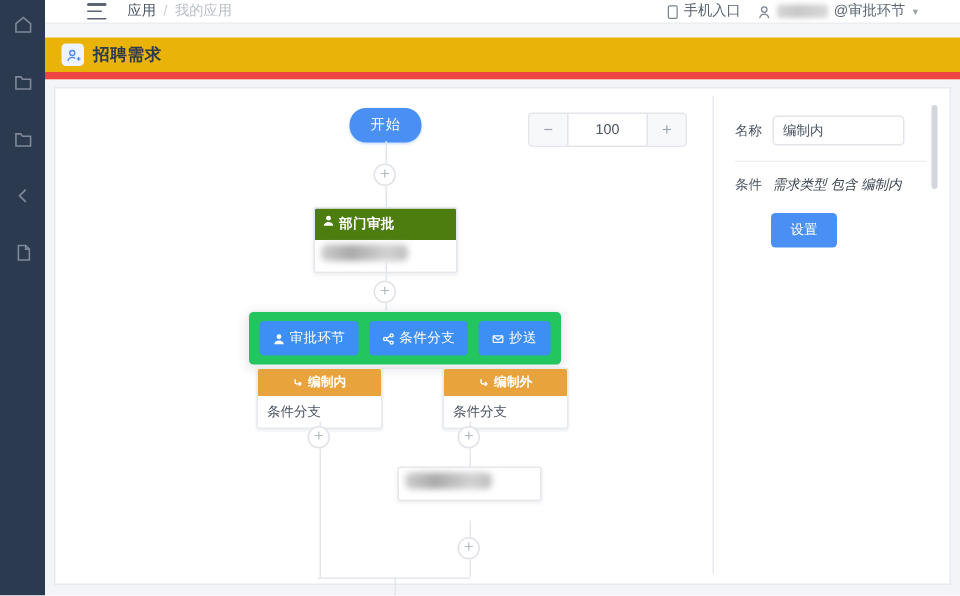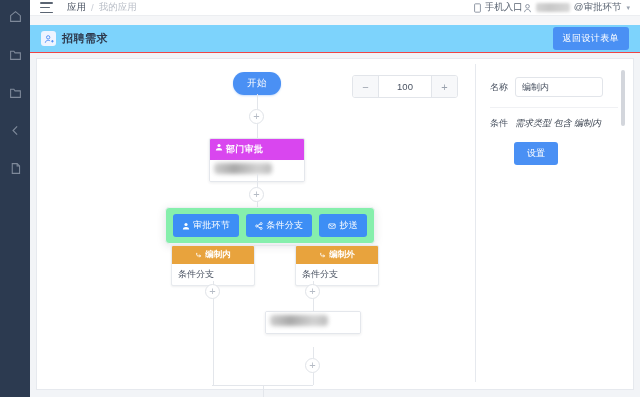--- a/index.html
+++ b/index.html
@@ -22,44 +22,44 @@
     width:16px; height:16px; opacity:.55;
     display:flex; align-items:center; justify-content:center;
     color:#c3cbd8;
   }
   .rail-ico svg { width:13px; height:13px; display:block; }
 
   
   .hdr {
     position:absolute; left:30px; top:0; right:0; height:16px;
     background:#fff; border-bottom:1px solid #eceef1;
-    display:flex; align-items:center; padding:0 10px;
+    display:flex; align-items:center; padding:0 28px;
   }
   .ham { width:13px; height:11px; display:flex; flex-direction:column;
          justify-content:space-between; margin-right:14px; }
   .ham i { display:block; height:1.5px; background:#5a6472; border-radius:1px;}
   .ham i:nth-child(2){ width:80%; }
   .crumb { font-size:9.5px; color:#4a5362; display:flex; align-items:center; gap:5px;}
   .crumb .sep { color:#c7ccd4; }
   .crumb .cur { color:#b9bec7; }
-  .hdr-right { margin-left:auto; display:flex; align-items:flex-start; font-size:9.5px; color:#5a6472;}
+  .hdr-right { margin-left:auto; display:flex; align-items:flex-start; gap:11px; font-size:9.5px; color:#5a6472;}
   .hdr-right .itm { display:flex; align-items:center; gap:3px; }
   .mini-ico { width:9px; height:10px; color:#7b8494; display:block;}
   .mini-ico svg{width:100%;height:100%;display:block;}
   .blurname {
     display:inline-block; width:34px; height:9px; border-radius:2px;
     background:linear-gradient(100deg,#d6d6d6,#c8c8c8 40%,#d9d9d9);
     filter: blur(1.6px); vertical-align:middle; margin:0 1px;
   }
   .caret { font-size:7px; color:#9aa2ae; margin-left:2px; }
 
   
   .titlebar {
     position:absolute; left:30px; top:25px; right:0; height:28px;
-    background:#7dd3fc; border-bottom:1px solid #ef4444;
+    background:#eab308; border-bottom:5px solid #ef4444;
     display:flex; align-items:center; padding:0 11px;
   }
   .title-ico {
     width:15px;height:15px;border-radius:3px;background:#eef4ff;
     display:flex;align-items:center;justify-content:center;color:#4c8bf5;margin-right:6px;
   }
   .title-ico svg{width:10px;height:10px;display:block;}
   .title-txt { font-size:11px; font-weight:bold; color:#2e3a4d; letter-spacing:.5px;}
   .back-btn {
     margin-left:auto; background:#4a90f4; color:#fff; font-size:9px;
@@ -100,42 +100,42 @@
   }
 
   .vline { position:absolute; width:1px; background:#e3e6eb; }
   .hline { position:absolute; height:1px; background:#e3e6eb; }
 
   .node {
     width:96px; background:#fff; border:1px solid #e4e7ec; border-radius:2px;
     box-shadow:0 1px 3px rgba(40,50,70,.09); cursor:pointer; overflow:hidden;
   }
   .node-hd {
-    background:#d946ef; color:#fff; font-size:9px; font-weight:bold;
+    background:#4d7c0f; color:#fff; font-size:9px; font-weight:bold;
     padding:4px 5px; display:flex; align-items:flex-start; gap:3px; letter-spacing:.3px;
   }
   .node-hd svg{width:8px;height:8px;display:block;flex:none;}
   .node-bd { height:21px; position:relative; background:#fff; }
   .smear {
     position:absolute; left:4px; top:3px; width:58px; height:11px; border-radius:4px;
     background:linear-gradient(95deg,#cfcfcf,#a9a9a9 35%,#d2d2d2 75%,#bdbdbd);
     filter:blur(2.1px);
   }
 
   .cnode { width:84px; background:#fff; border:1px solid #e7eaee; border-radius:2px;
            box-shadow:0 1px 2px rgba(40,50,70,.08); cursor:pointer; overflow:hidden;}
   .cnode-hd {
     background:#e8a33d; color:#fff; font-size:8.5px; font-weight:bold;
     padding:3px 5px; display:flex; align-items:center; justify-content:center; gap:3px;
   }
   .cnode-hd svg{width:7px;height:7px;display:block;flex:none;}
   .cnode-bd { font-size:9px; color:#4a5362; padding:4px 6px; }
 
   .popover {
-    background:#86efac; border-radius:4px; box-shadow:0 2px 8px rgba(40,50,70,.13);
+    background:#22c55e; border-radius:4px; box-shadow:0 2px 8px rgba(40,50,70,.13);
     border:1px solid #eef0f3; padding:6px 7px; display:flex; gap:7px;
   }
   .pbtn {
     background:#3d8ef5; color:#fff; border:none; border-radius:3px;
     font-size:9px; padding:5px 9px; cursor:pointer;
     display:flex; align-items:center; gap:3px; letter-spacing:.3px;
   }
   .pbtn svg { width:8px; height:8px; display:block; flex:none; }
 
   
@@ -233,21 +233,20 @@
 
   <div class="titlebar">
     <span class="title-ico">
       <svg viewBox="0 0 12 12" fill="none" stroke="currentColor" stroke-width="1.1">
           <circle cx="5" cy="4" r="2"></circle>
           <path d="M1.5 10.5c.4-2 1.8-3 3.5-3 .9 0 1.7.3 2.3.8"></path>
           <path d="M8.6 8.7h3M10.1 7.2v3"></path>
         </svg>
     </span>
     <span class="title-txt">招聘需求</span>
-    <button class="back-btn">返回设计表单</button>
   </div>
 
   <div class="work">
     <div class="canvas">
 
       <div class="flow">
 
         <div class="fx" style="left:196px; top:13px;">
           <button class="start-btn">开始</button>
         </div>

